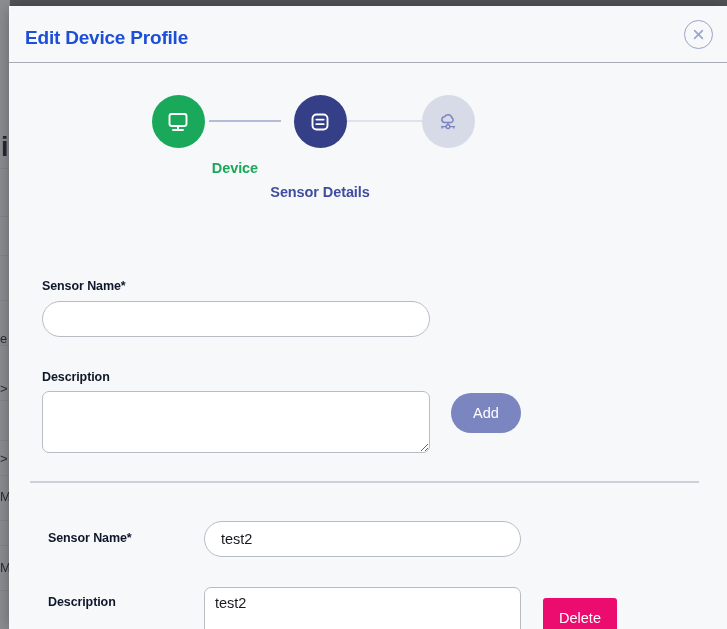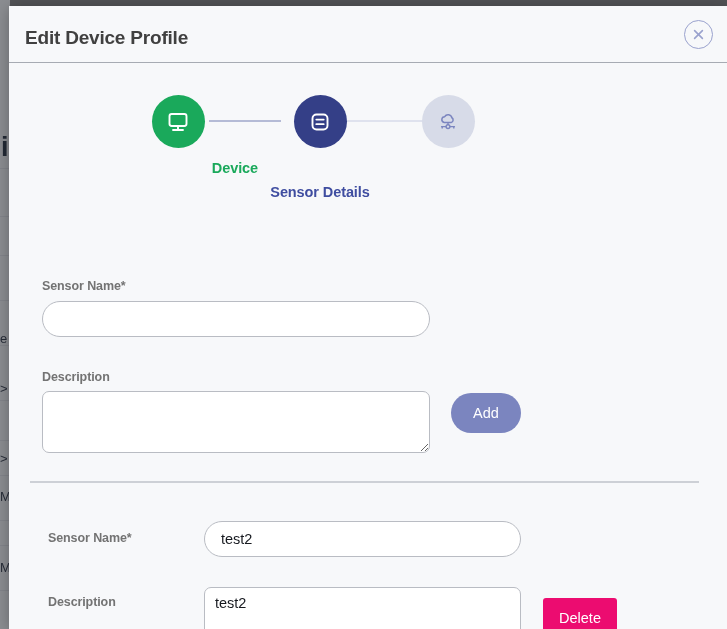--- a/index.html
+++ b/index.html
@@ -81,21 +81,21 @@
     background: #f7f8fa;
     border-bottom: 1px solid #a7abb3;
     box-sizing: border-box;
   }
   .modal-title {
     position: absolute;
     left: 16px;
     top: 21px;
     font-size: 19px;
     font-weight: 700;
-    color: #404040;
+    color: #1d4ed8;
     letter-spacing: -0.2px;
   }
   .close-btn {
     position: absolute;
     right: 14px;
     top: 14px;
     width: 29px;
     height: 29px;
     border-radius: 50%;
     border: 1.6px solid #9aa2ce;
@@ -162,21 +162,21 @@
   
   .form-top {
     position: absolute;
     left: 0;
     top: 158px;
     width: 718px;
   }
   .field-label {
     font-size: 12.5px;
     font-weight: 700;
-    color: #737373;
+    color: #0f172a;
     letter-spacing: -0.1px;
   }
   .lbl-name-1 { position: absolute; left: 33px; top: 58px; }
   .inp-name-1 {
     position: absolute;
     left: 33px;
     top: 80px;
     width: 388px;
     height: 36px;
     border: 1px solid #b9bcc3;

